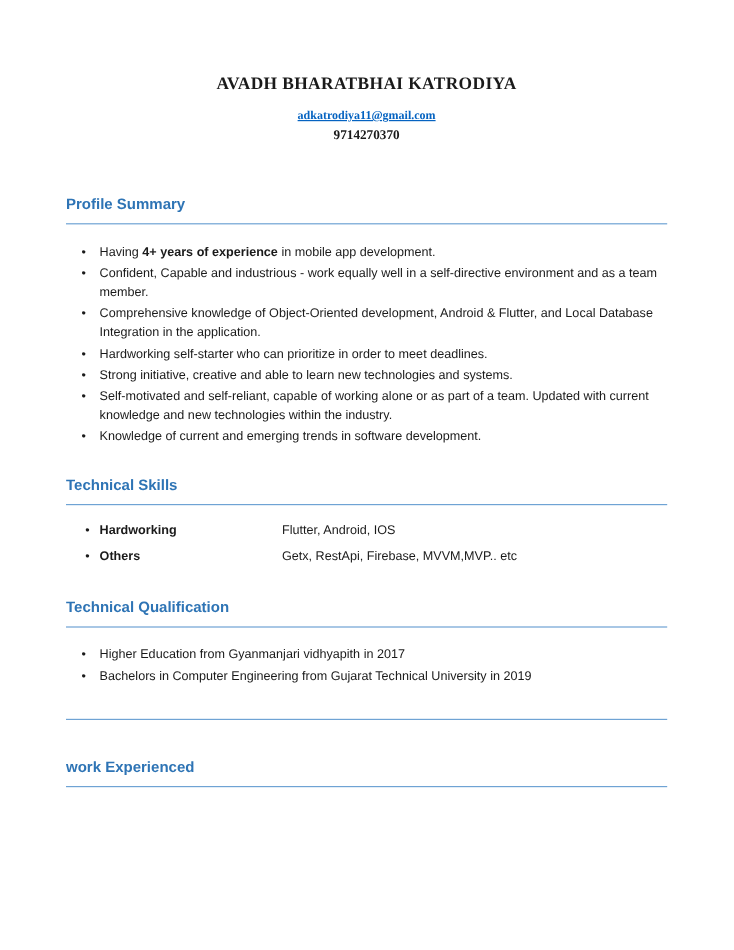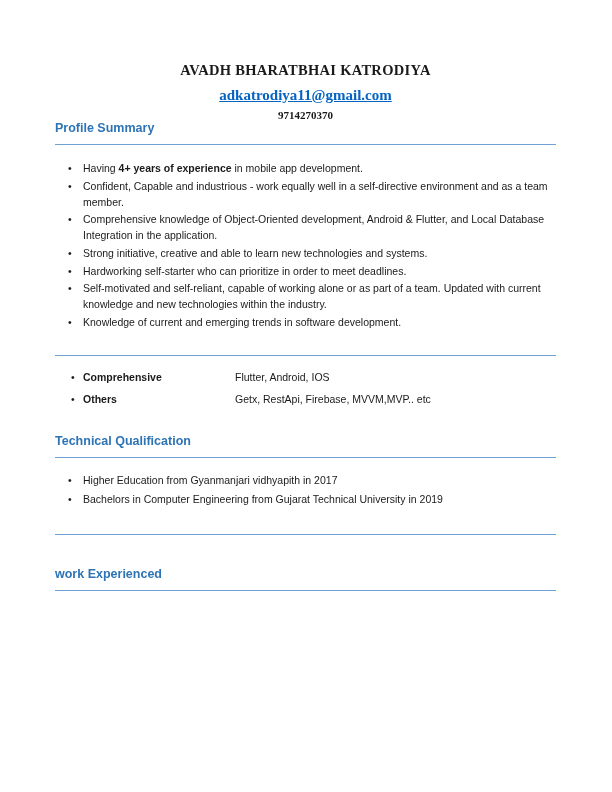--- a/index.html
+++ b/index.html
@@ -29,21 +29,21 @@
   .candidate-name {
     font-size: 14.5px;
     font-weight: 700;
     letter-spacing: 0.3px;
     margin-bottom: 7px;
   }
   .email-link {
     display: inline-block;
     color: #0563C1;
     font-weight: 700;
-    font-size: 15px;
+    font-size: 10px;
     text-decoration: underline;
     cursor: pointer;
     margin-bottom: 5px;
     text-align: center;
   }
   .phone-number {
     font-size: 11px;
     font-weight: 700;
   }
 
@@ -52,21 +52,21 @@
     color: #2E74B5;
     font-size: 12.5px;
     font-weight: 700;
   }
   .section-rule {
     border: none;
     border-top: 1px solid #6FA3D4;
     margin-top: 9px;
   }
 
-  .section-profile     { }
+  .section-profile     { margin-top: 44px; }
   .section-skills      { margin-top: 24px; }
   .section-education   { margin-top: 26px; }
   .section-experience  { margin-top: 32px; }
 
   
   ul { list-style: none; }
 
   .bullet-list { margin: 16px 0 0 13px; }
   .bullet-list li {
     position: relative;
@@ -137,32 +137,33 @@
     <div class="phone-number">9714270370</div>
   </div>
 
   <div class="section section-profile">
     <div class="section-title">Profile Summary</div>
     <hr class="section-rule">
     <ul class="bullet-list profile-list">
       <li><span>Having </span><strong>4+ years of experience</strong><span> in mobile app development.</span></li>
       <li>Confident, Capable and industrious - work equally well in a self-directive environment and as a team member.</li>
       <li>Comprehensive knowledge of Object-Oriented development, Android &amp; Flutter, and Local Database Integration in the application.</li>
+      <li>Hardworking self-starter who can prioritize in order to meet deadlines.</li>
       <li>Strong initiative, creative and able to learn new technologies and systems.</li>
-      <li>Hardworking self-starter who can prioritize in order to meet deadlines.</li>
       <li>Self-motivated and self-reliant, capable of working alone or as part of a team. Updated with current knowledge and new technologies within the industry.</li>
       <li>Knowledge of current and emerging trends in software development.</li>
     </ul>
   </div>
 
   <div class="section section-skills">
+    <div class="section-title">Technical Skills</div>
     <hr class="section-rule">
     <ul class="skills-list">
       <li>
-        <span class="skill-label">Comprehensive</span>
+        <span class="skill-label">Hardworking</span>
         <span class="skill-value">Flutter, Android, IOS</span>
       </li>
       <li>
         <span class="skill-label">Others</span>
         <span class="skill-value">Getx, RestApi, Firebase, MVVM,MVP.. etc</span>
       </li>
     </ul>
   </div>
 
   <div class="section section-education">

